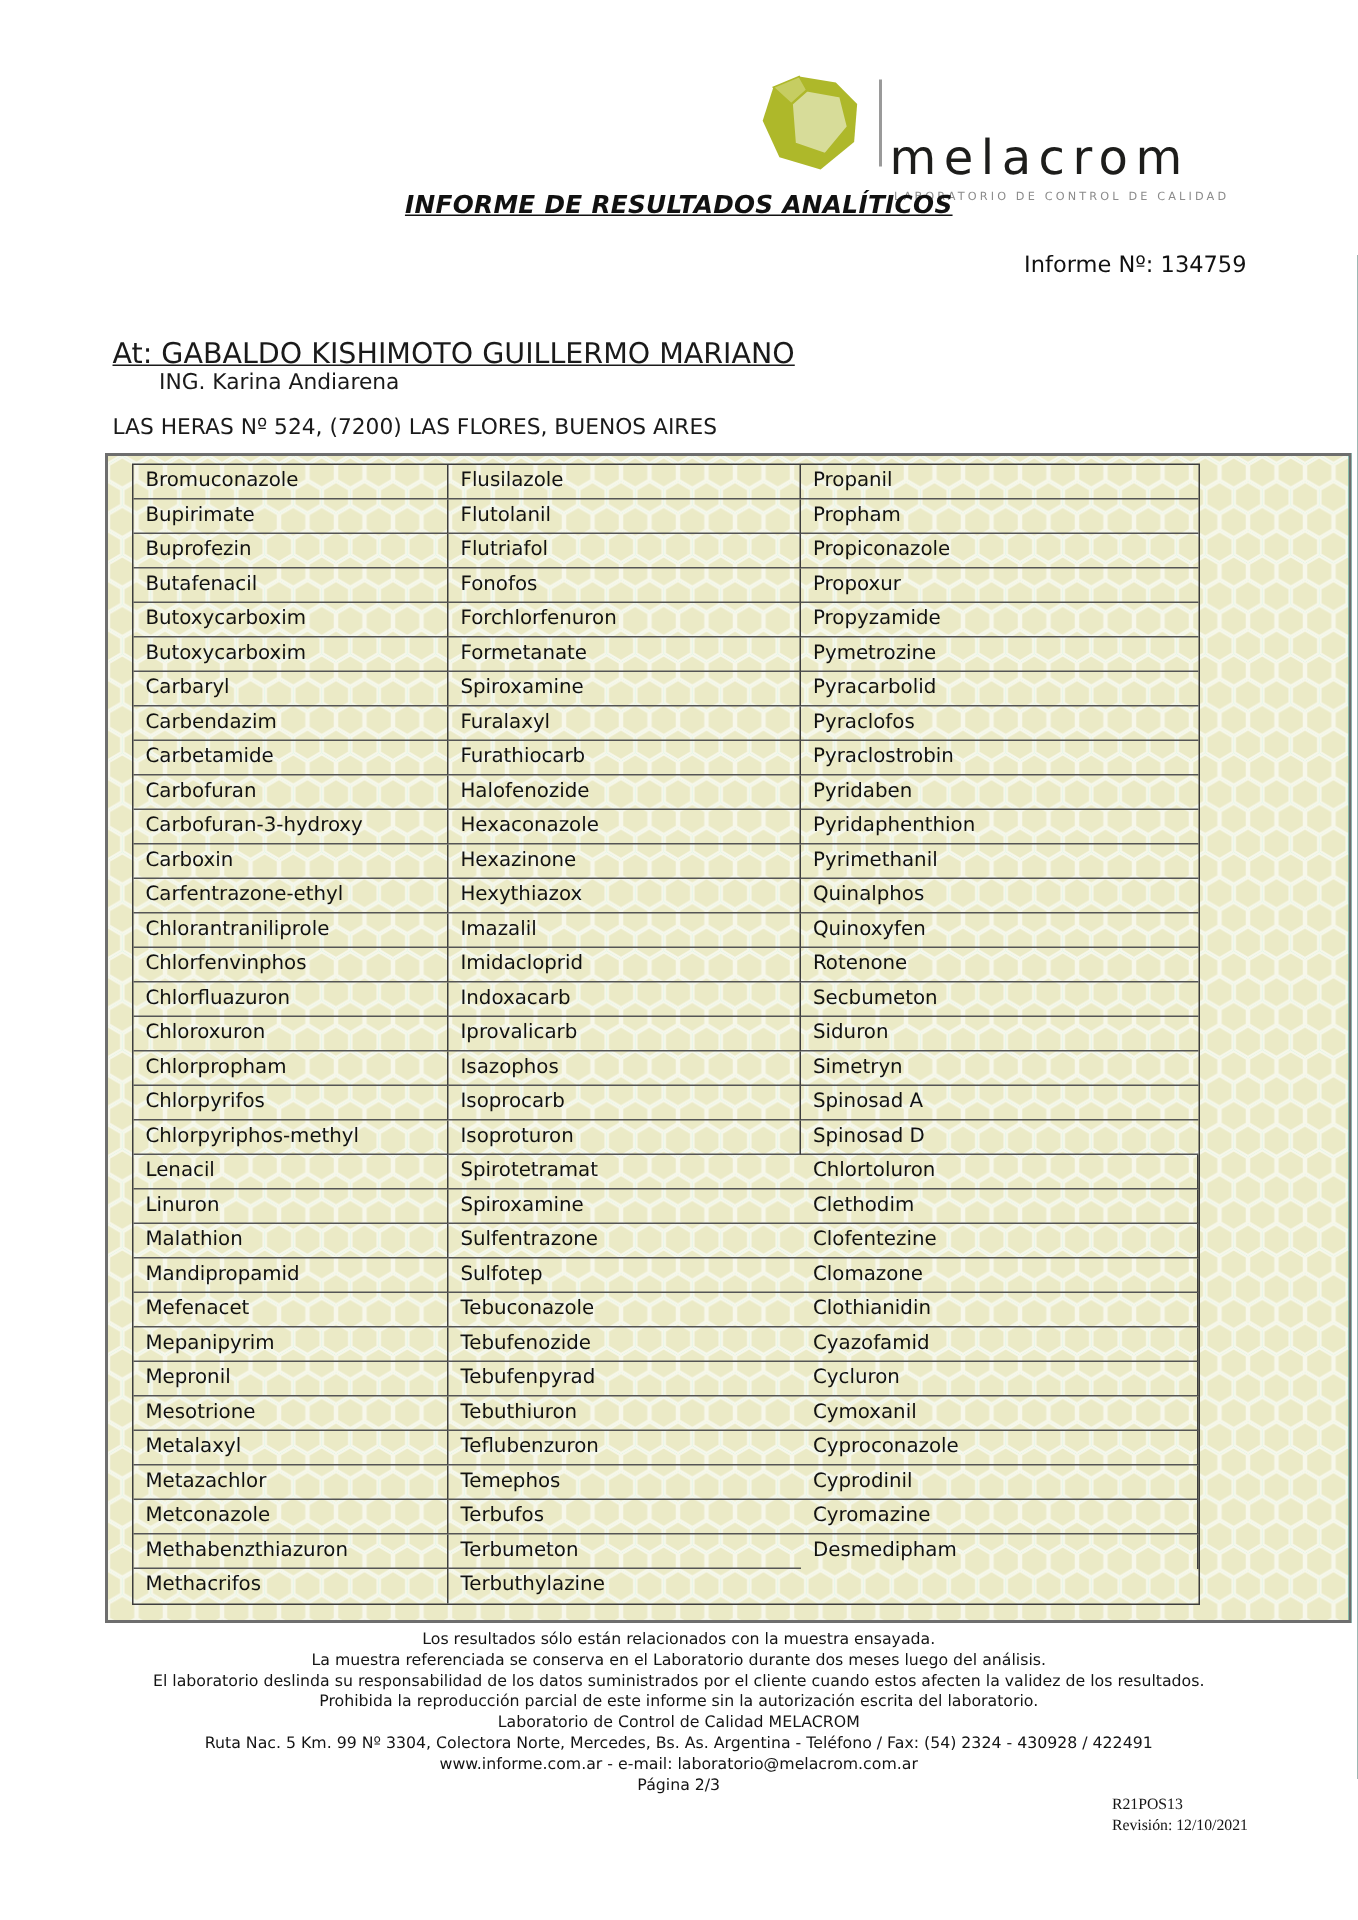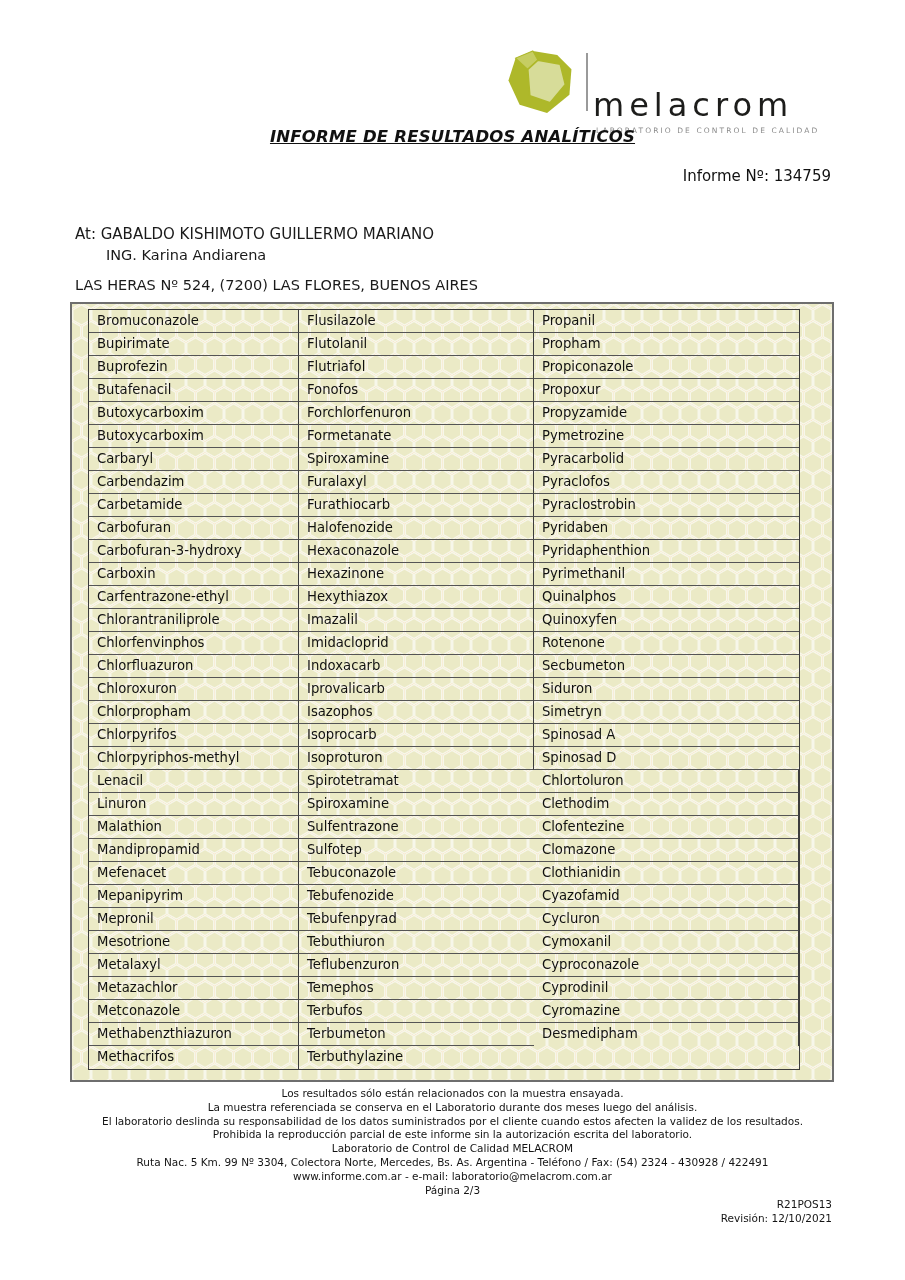--- a/index.html
+++ b/index.html
@@ -27,27 +27,27 @@
     position:absolute;left:596px;top:99px;font-size:7.5px;letter-spacing:2.1px;
     color:var(--tagline-gray,#8b8b8b);white-space:nowrap;margin-top:27px;
   }
   
   .doc-title{
     position:absolute;left:0;top:127px;width:100%;text-align:center;
     font-size:16.5px;font-weight:bold;font-style:italic;
     text-decoration:underline;letter-spacing:.2px;color:#111;
   }
   .report-no{position:absolute;right:74px;top:167px;font-size:15px;color:#111;text-align:right;}
-  .attention-1{position:absolute;left:75px;top:225px;font-size:15px;}
+  .attention-1{position:absolute;left:75px;top:225px;font-size:19px;text-decoration:underline;}
   .attention-2{position:absolute;left:106px;top:247px;font-size:14.5px;}
   .address{position:absolute;left:75px;top:277px;font-size:14.5px;}
   
   .table-outer{
-    position:absolute;left:70px;top:302px;width:764px;height:780px;
-    border:2px solid var(--outer-border,#6e6e6e);box-sizing:border-box;background:#fdba74;
+    position:absolute;left:70px;top:302px;width:831px;height:780px;
+    border:2px solid var(--outer-border,#6e6e6e);box-sizing:border-box;background:#5eead4;
   }
   .honeycomb{position:absolute;left:0;top:0;width:100%;height:100%;}
   .honeycomb polygon{fill:var(--hex-fill,#ebeac6);stroke:var(--hex-stroke,#f7f7ea);stroke-width:1.6;}
   .grid{
     position:absolute;left:16px;top:5px;
     display:grid;grid-template-columns:210px 235px 265px;grid-auto-rows:23px;
     border:1px solid var(--table-border,#3d3d3d);
   }
   .cell{
     font-size:13.2px;line-height:22px;padding-left:8px;
@@ -55,22 +55,22 @@
   }
   .cell.col0,.cell.col1{border-right:1px solid var(--table-border,#3d3d3d);}
   .cell:nth-last-child(-n+3){border-bottom:none;}
   
   .footer{
     position:absolute;left:0;top:1087px;width:100%;text-align:center;
     font-size:10.5px;line-height:13.8px;color:#141414;
   }
   .footer .page-line{font-weight:normal;}
   .rev-block{
-    position:absolute;right:73px;top:1197px;text-align:right;
-    font-size:10.5px;line-height:14px;color:#141414;
+    position:absolute;right:73px;top:1197px;text-align:left;
+    font-size:10.5px;line-height:14px;color:#141414;font-family:Liberation Serif, serif;
   }
 </style>
 </head>
 <body>
 
 <div class="page">
 
   <svg class="gem" viewBox="0 0 72 63" aria-hidden="true">
     <polygon class="gem-body" points="26,1 50,5 64,19 62,44 40,62 13,54 2,30 9,8"></polygon>
     <polygon class="gem-top" points="26,1 31,10 21,19 9,8"></polygon>

